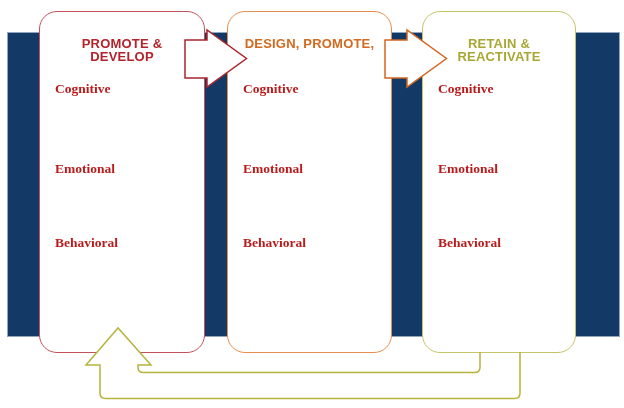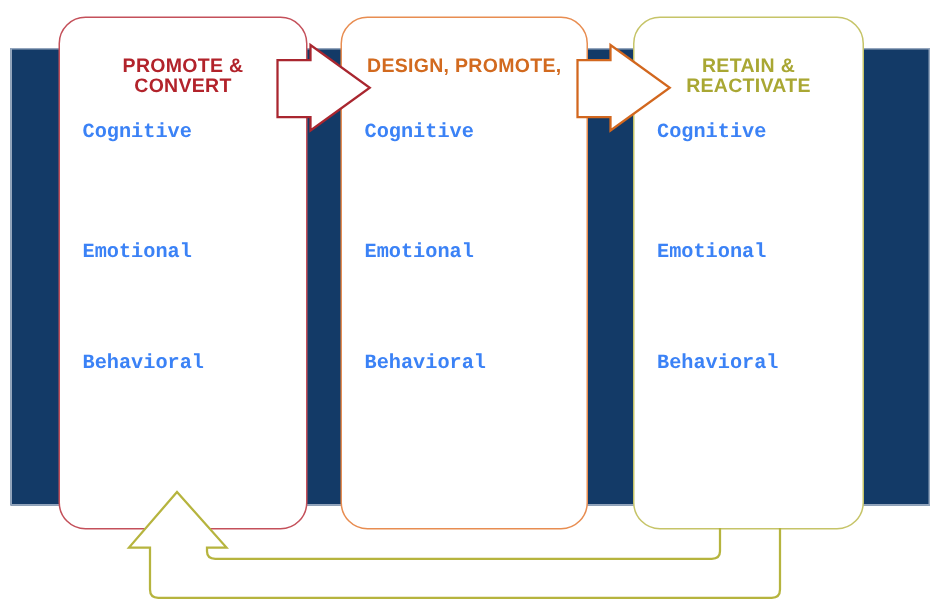--- a/index.html
+++ b/index.html
@@ -41,24 +41,24 @@
     font-size: 13px;
     line-height: 12.5px;
     letter-spacing: 0.2px;
   }
   .s1 .stage-title { color: #b2232b; }
   .s2 .stage-title { color: #d26a1f; }
   .s3 .stage-title { color: #a9a733; }
   .level {
     position: absolute;
     left: 15px;
-    font-family: Liberation Mono, monospace;
+    font-family: Liberation Serif, serif;
     font-weight: bold;
     font-size: 13.5px;
-    color: #3b82f6;
+    color: #b91c1c;
     white-space: nowrap;
   }
   .level.cognitive  { top: 69px;  }
   .level.emotional  { top: 149px; }
   .level.behavioral { top: 223px; }
   
   #arrows {
     position: absolute;
     left: 0; top: 0;
     width: 624px; height: 408px;
@@ -69,21 +69,21 @@
 </head>
 <body>
 
 <div id="canvas">
 
   <div id="band"></div>
 
   <div class="stage s1">
     <div class="stage-title">
       <span>PROMOTE &amp;</span><br>
-      <span>CONVERT</span>
+      <span>DEVELOP</span>
     </div>
     <div class="level cognitive">Cognitive</div>
     <div class="level emotional">Emotional</div>
     <div class="level behavioral">Behavioral</div>
   </div>
 
   <div class="stage s2">
     <div class="stage-title">
       <span>DESIGN, PROMOTE,</span><br>
     </div>

